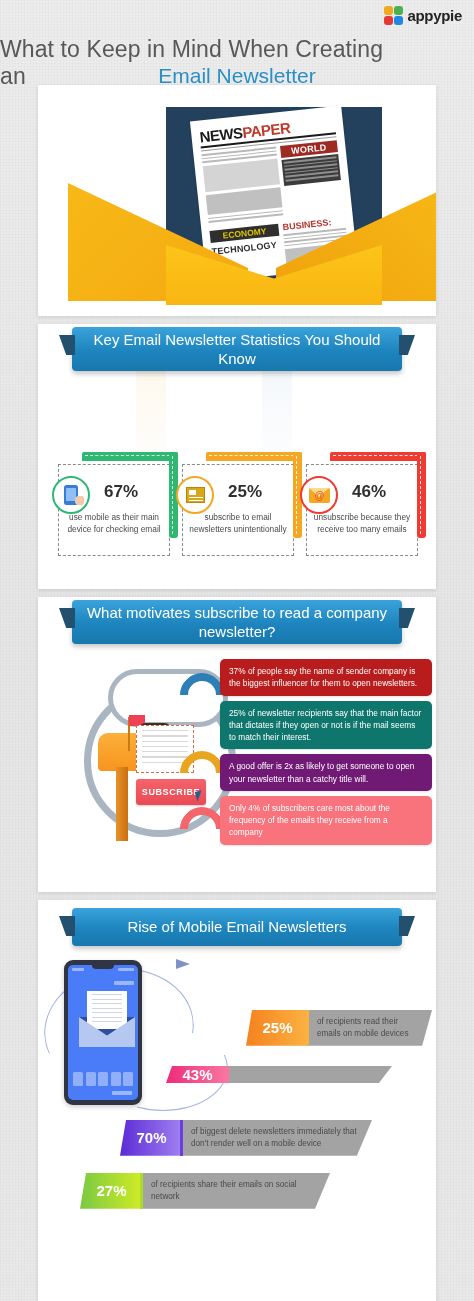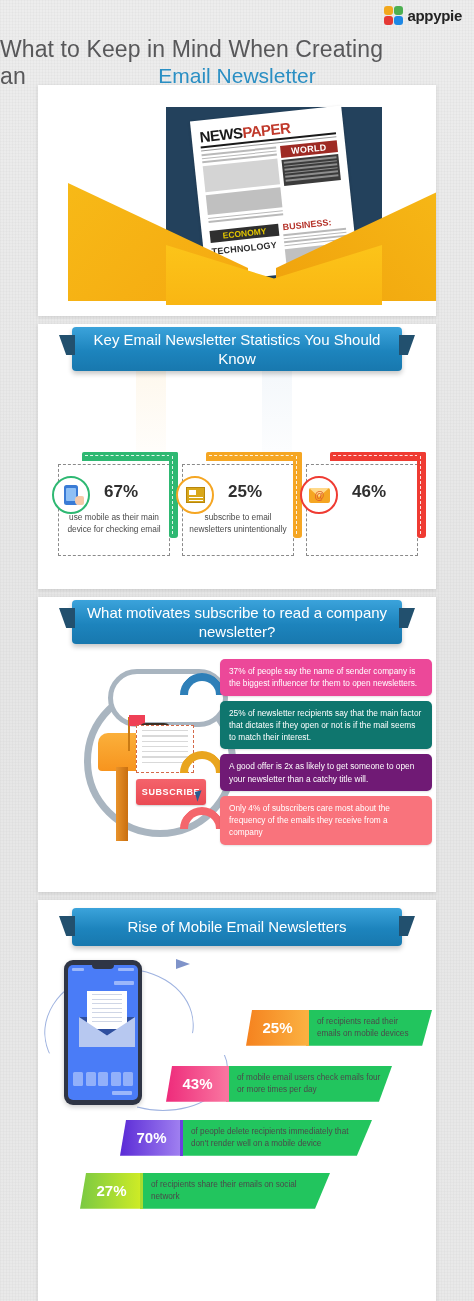--- a/index.html
+++ b/index.html
@@ -252,21 +252,21 @@
   .arc1{ left:142px; top:18px; width:44px; height:44px; border-width:8px; border-color:#2e7fb8 transparent transparent #2e7fb8; transform:rotate(45deg);}
   .arc2{ left:142px; top:96px; width:44px; height:44px; border-width:8px; border-color:#e9a51e transparent transparent #e9a51e; transform:rotate(45deg);}
   .arc3{ left:142px; top:152px; width:44px; height:44px; border-width:8px; border-color:#f4666c transparent transparent #f4666c; transform:rotate(45deg);}
 
   .mbars{ position:absolute; left:182px; top:4px; width:212px; }
   .mbar{
     border-radius:5px; color:#fff; padding:6px 9px; margin-bottom:5px;
     font-size:8.3px; line-height:1.48;
     box-shadow:0 1px 2px rgba(0,0,0,.12);
   }
-  .mb-gray  { background:#ec4899; }
+  .mb-gray  { background:#b91c1c; }
   .mb-blue  { background:#0f766e; }
   .mb-orange{ background:#701a75; }
   .mb-pink  { background:#f9737c; }
 
   
   .mobile-wrap{ position:absolute; left:38px; top:955px; width:398px; height:300px; z-index:4;}
   .phone{
     position:absolute; left:26px; top:5px; width:78px; height:145px;
     background:#2f3545; border-radius:9px; padding:5px 4px;
     box-shadow:0 2px 5px rgba(0,0,0,.2);
@@ -305,21 +305,21 @@
 
   .arrows{ position:absolute; left:0; top:0; width:398px; height:300px;}
   .arrow-row{ position:absolute; display:flex; align-items:stretch; }
   .ar-pct{
     position:relative; color:#fff; font-size:15px; font-weight:bold;
     display:flex; align-items:center; justify-content:center;
     padding:0 13px 0 16px; min-width:60px;
     clip-path:polygon(10% 0, 100% 0, 100% 100%, 0 100%);
   }
   .ar-text{
-    position:relative; background:#22c55e; color:#4a4a4a;
+    position:relative; background:#a3a3a3; color:#4a4a4a;
     font-size:8.2px; line-height:1.45; padding:6px 9px 6px 8px;
     display:flex; align-items:center;
     clip-path:polygon(0 0, 100% 0, 92% 100%, 0 100%);
   }
   .ar-tab{ position:absolute; left:0; top:-4px; width:100%; height:4px; }
   .ar-sep{ width:3px; }
 
   .row1{ left:208px; top:55px; width:186px; }
   .row2{ left:128px; top:111px; width:226px; }
   .row3{ left:82px;  top:165px; width:252px; }
@@ -448,20 +448,21 @@
     <div class="sc-accent">
       <div class="bar-top" style="background:#ef3b32"></div>
       <div class="bar-side" style="background:#ef3b32"></div>
     </div>
     <div class="sc-circle" style="border-color:#ef3b32">
       <span class="ico-mail">
           <span>@</span>
         </span>
     </div>
     <div class="sc-pct">46%</div>
+    <div class="sc-desc">unsubscribe because they receive too many emails</div>
   </div>
 
 </div>
 
 <div class="ribbon" id="ribbon-motiv">
   <span class="tail-l"></span>
   <span class="tail-r"></span>
   <span>What motivates subscribe to read a company newsletter?</span>
 </div>
 
@@ -554,30 +555,29 @@
         <span class="ar-tab" style="background:#fbb040"></span>
         <span>of recipients read their emails on mobile devices</span>
       </div>
     </div>
 
     <div class="arrow-row row2">
       <div class="ar-pct" style="background:linear-gradient(90deg,#ee2b7b,#f9749f)">43%</div>
       <div class="ar-sep" style="background:#f9749f"></div>
       <div class="ar-text" style="flex:1">
         <span class="ar-tab" style="background:#f9749f"></span>
-        <span>of mobile email users check emails four or more times per day</span>
       </div>
     </div>
 
     <div class="arrow-row row3">
       <div class="ar-pct" style="background:linear-gradient(90deg,#5b2bd6,#9f7ff0)">70%</div>
       <div class="ar-sep" style="background:#6b3fe0"></div>
       <div class="ar-text" style="flex:1">
         <span class="ar-tab" style="background:#6b3fe0"></span>
-        <span>of people delete recipients immediately that don't render well on a mobile device</span>
+        <span>of biggest delete newsletters immediately that don't render well on a mobile device</span>
       </div>
     </div>
 
     <div class="arrow-row row4">
       <div class="ar-pct" style="background:linear-gradient(90deg,#7ac943,#cdeb26)">27%</div>
       <div class="ar-sep" style="background:#a8dd30"></div>
       <div class="ar-text" style="flex:1">
         <span class="ar-tab" style="background:#a8dd30"></span>
         <span>of recipients share their emails on social network</span>
       </div>

